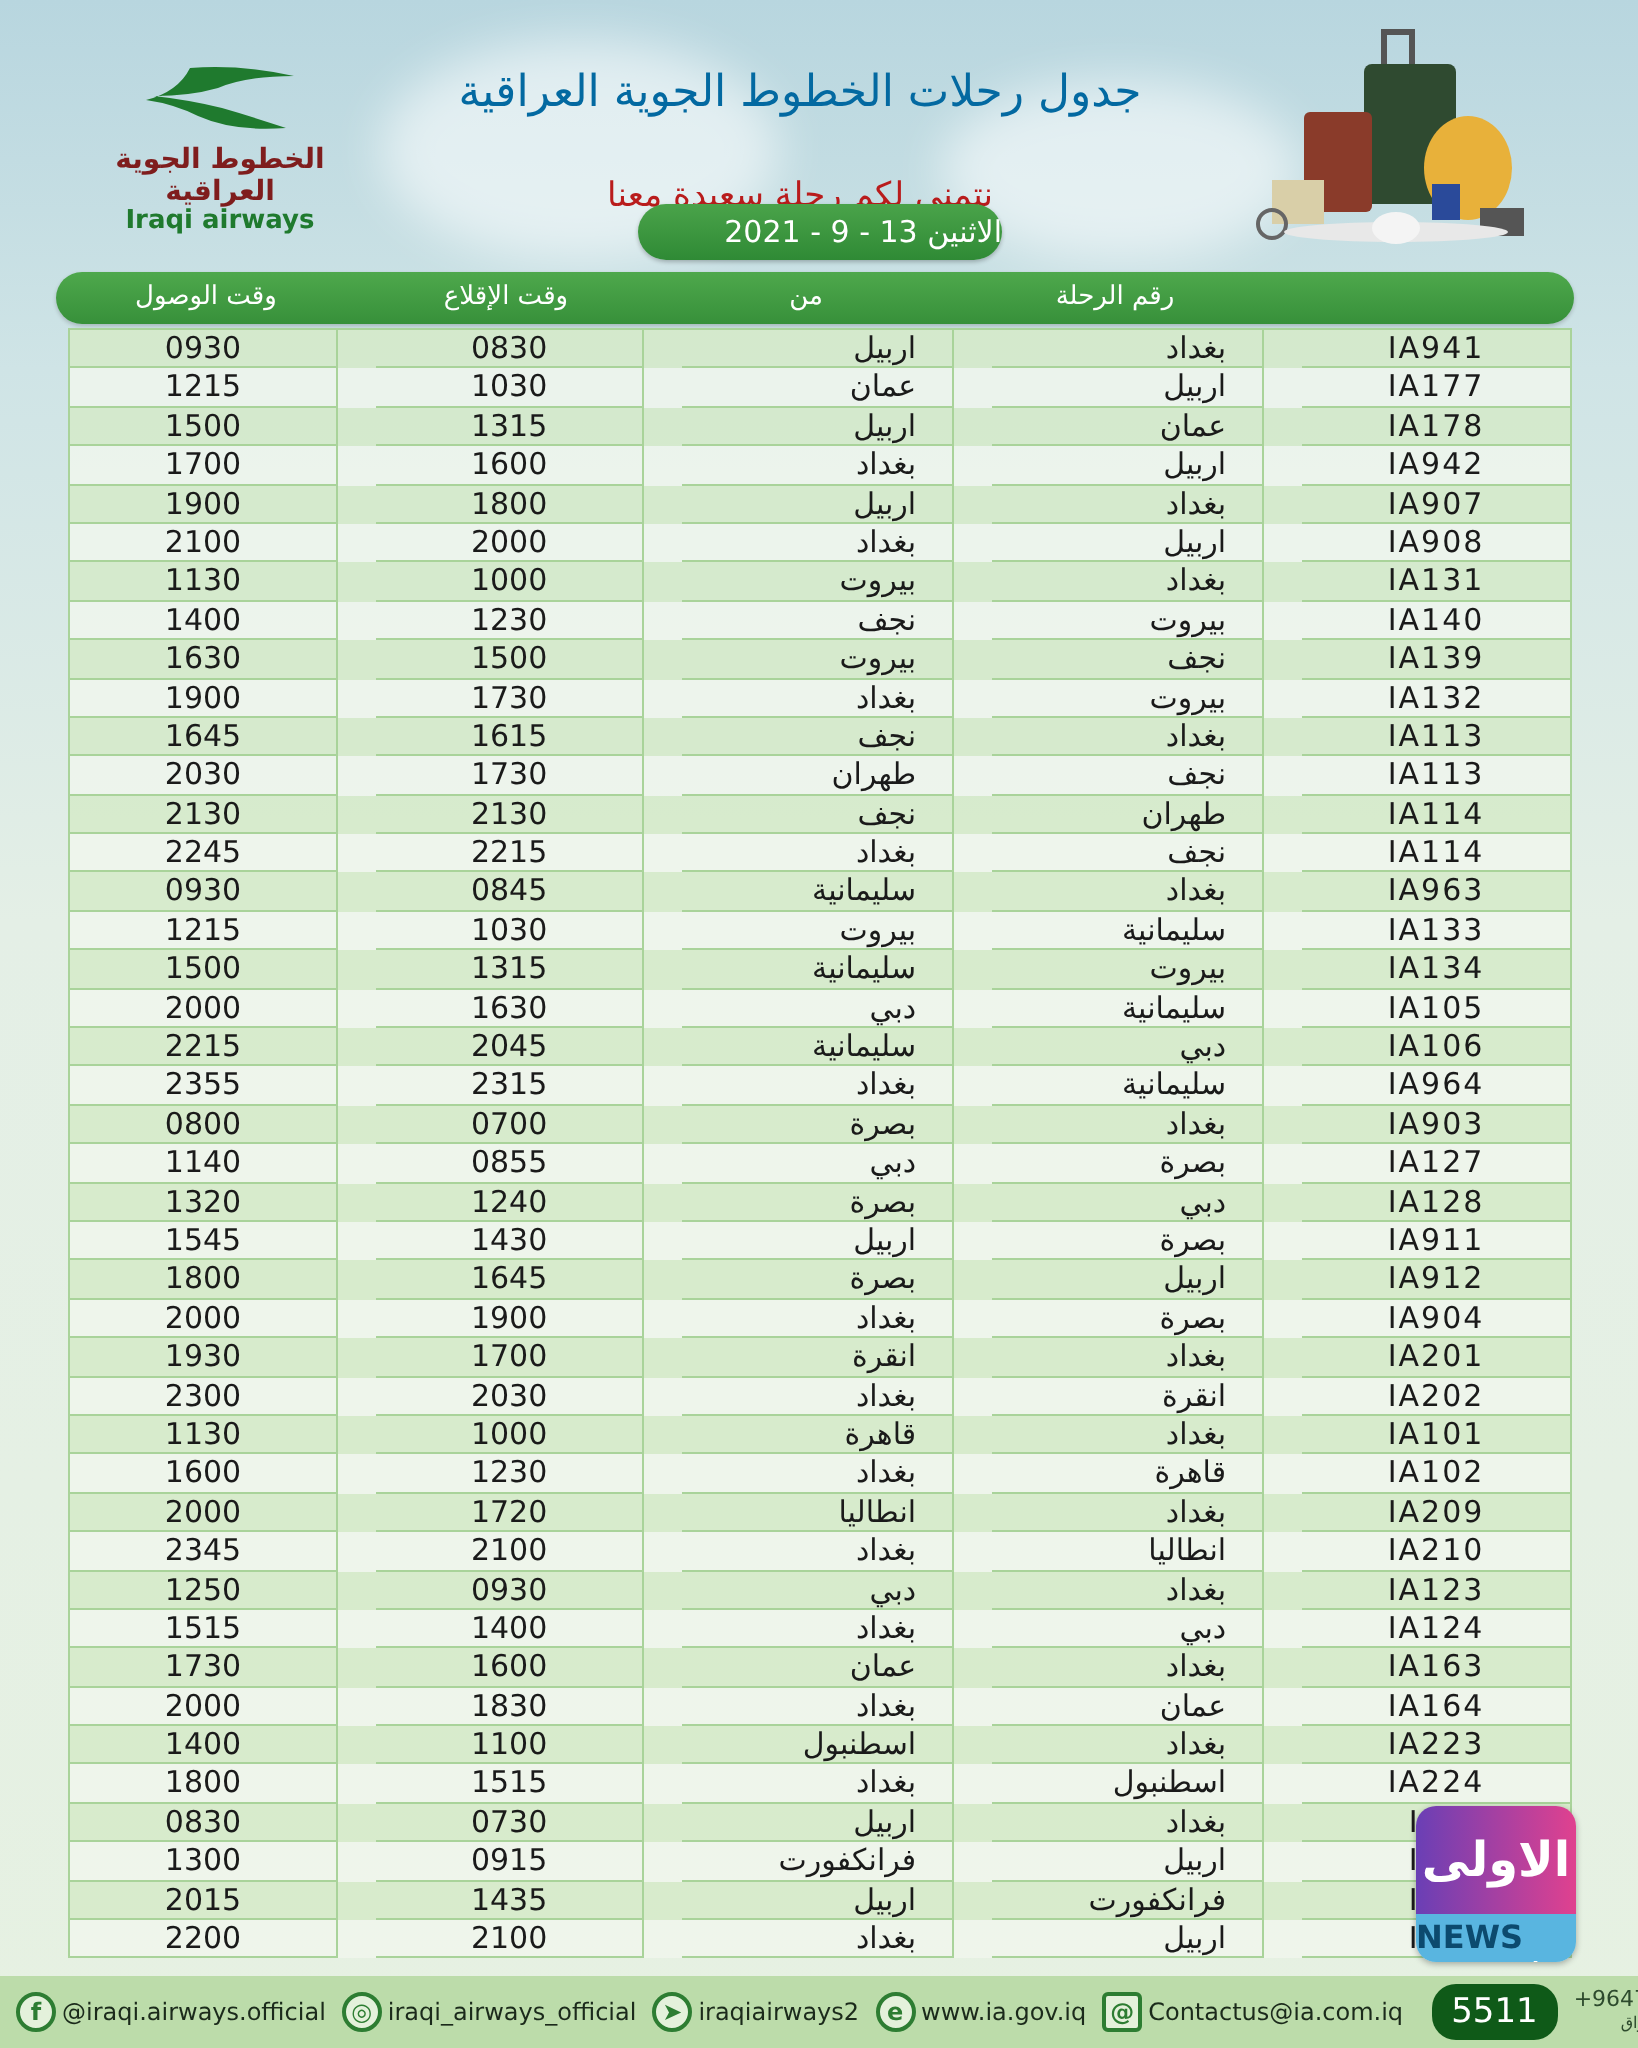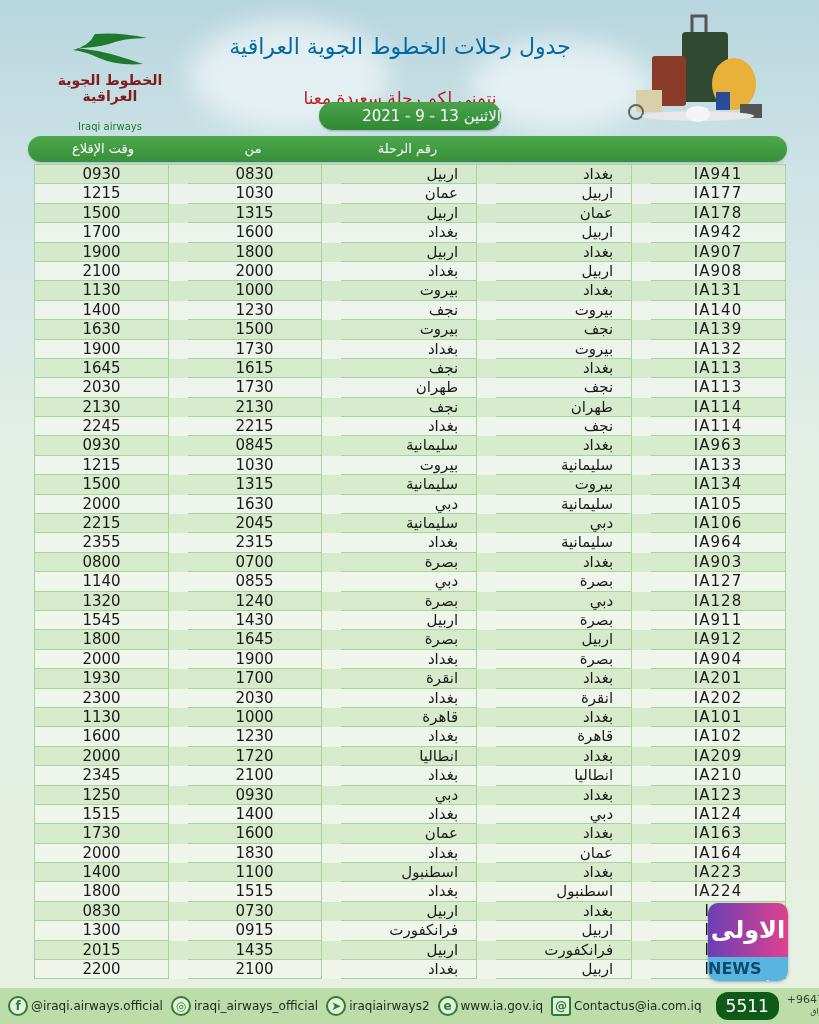--- a/index.html
+++ b/index.html
@@ -3,21 +3,21 @@
 <meta charset="utf-8">
 <style>
   html,body{margin:0;padding:0;}
   body{width:819px;height:1024px;overflow:hidden;position:relative;
     font-family:"DejaVu Sans",sans-serif;
     background:linear-gradient(180deg,#b8d6df 0%,#cfe4e6 18%,#e4efe6 45%,#e6f1e2 100%);}
   .cloud{position:absolute;border-radius:50%;background:rgba(255,255,255,0.55);filter:blur(12px);}
   .logo{position:absolute;left:30px;top:30px;width:160px;height:80px;text-align:center;}
   .logo svg{display:block;margin:0 auto;}
   .logo .ar{font-weight:bold;color:#7f1d1d;font-size:14px;line-height:16px;margin-top:2px;direction:rtl;}
-  .logo .en{font-weight:normal;color:#1f7a2e;font-size:10px;line-height:14px;margin-top:16px;}
+  .logo .en{font-weight:bold;color:#1f7a2e;font-size:13px;line-height:14px;}
   .title{position:absolute;left:200px;width:400px;top:34px;text-align:center;font-size:22px;color:#0369a1;direction:rtl;}
   .subtitle{position:absolute;left:230px;width:340px;top:88px;text-align:center;font-size:17px;color:#b91c1c;direction:rtl;}
   .datepill{position:absolute;left:319px;top:102px;width:182px;height:28px;border-radius:14px;
     background:linear-gradient(#4aa34a,#2f8a35);color:#fff;font-size:15px;text-align:right;line-height:28px;direction:rtl;
     box-shadow:0 1px 2px rgba(0,0,0,0.25);}
   .luggage{position:absolute;left:622px;top:12px;width:150px;height:118px;}
   .headbar{position:absolute;left:28px;top:136px;width:759px;height:26px;border-radius:13px;
     background:linear-gradient(#4ea84c,#37903a);display:flex;flex-direction:row;box-shadow:0 1px 2px rgba(0,0,0,0.2);}
   .headbar div{color:#fff;font-size:13px;line-height:26px;text-align:center;direction:rtl;}
   .table{position:absolute;left:34px;top:164px;width:751px;border-left:1px solid #a9d39a;border-top:1px solid #a9d39a;}
@@ -67,20 +67,21 @@
   <ellipse cx="112" cy="72" rx="22" ry="26" fill="#e8b13a"></ellipse>
   <rect x="94" y="80" width="14" height="18" fill="#2a4a9a"></rect>
   <rect x="118" y="92" width="22" height="14" fill="#555"></rect>
   <rect x="14" y="78" width="26" height="22" fill="#d9cfa8"></rect>
   <circle cx="14" cy="100" r="7" fill="none" stroke="#666" stroke-width="2"></circle>
   <ellipse cx="76" cy="104" rx="56" ry="5" fill="#e8e8e8"></ellipse>
   <ellipse cx="76" cy="102" rx="12" ry="8" fill="#f4f4f4"></ellipse>
 </svg>
 
 <div class="headbar">
+  <div style="width:150px">وقت الوصول</div>
   <div style="width:150px">وقت الإقلاع</div>
   <div style="width:150px">من</div>
   <div style="width:159px">رقم الرحلة</div>
 </div>
 
 <div class="table" id="tbl">
     <div class="row">
       <div class="cell c-arr">0930</div>
       <div class="cell c-dep">0830</div>
       <div class="cell c-to">اربيل</div>

